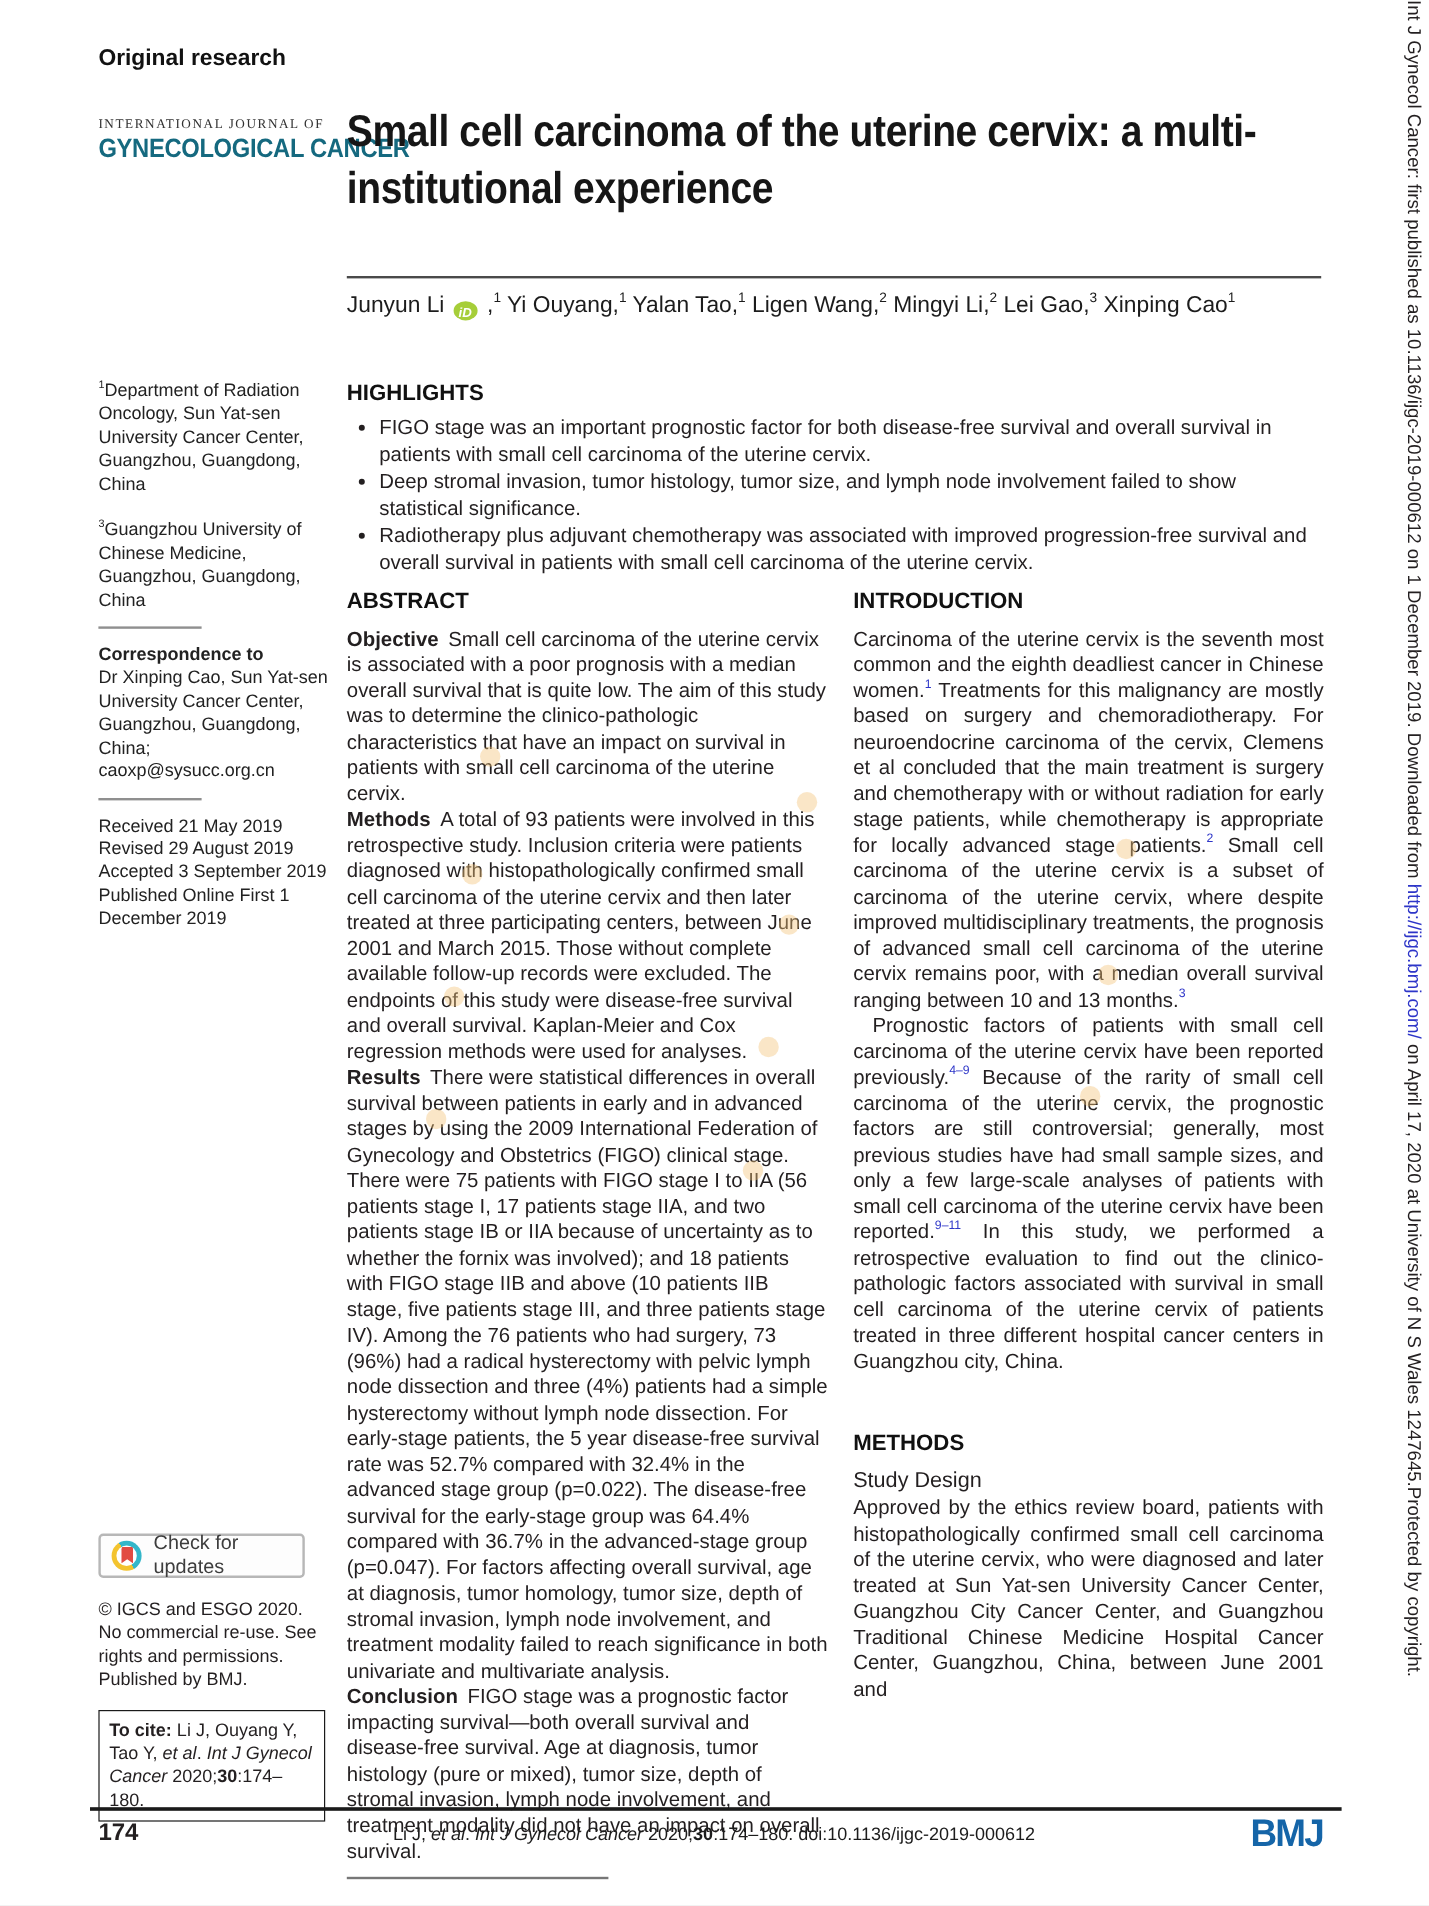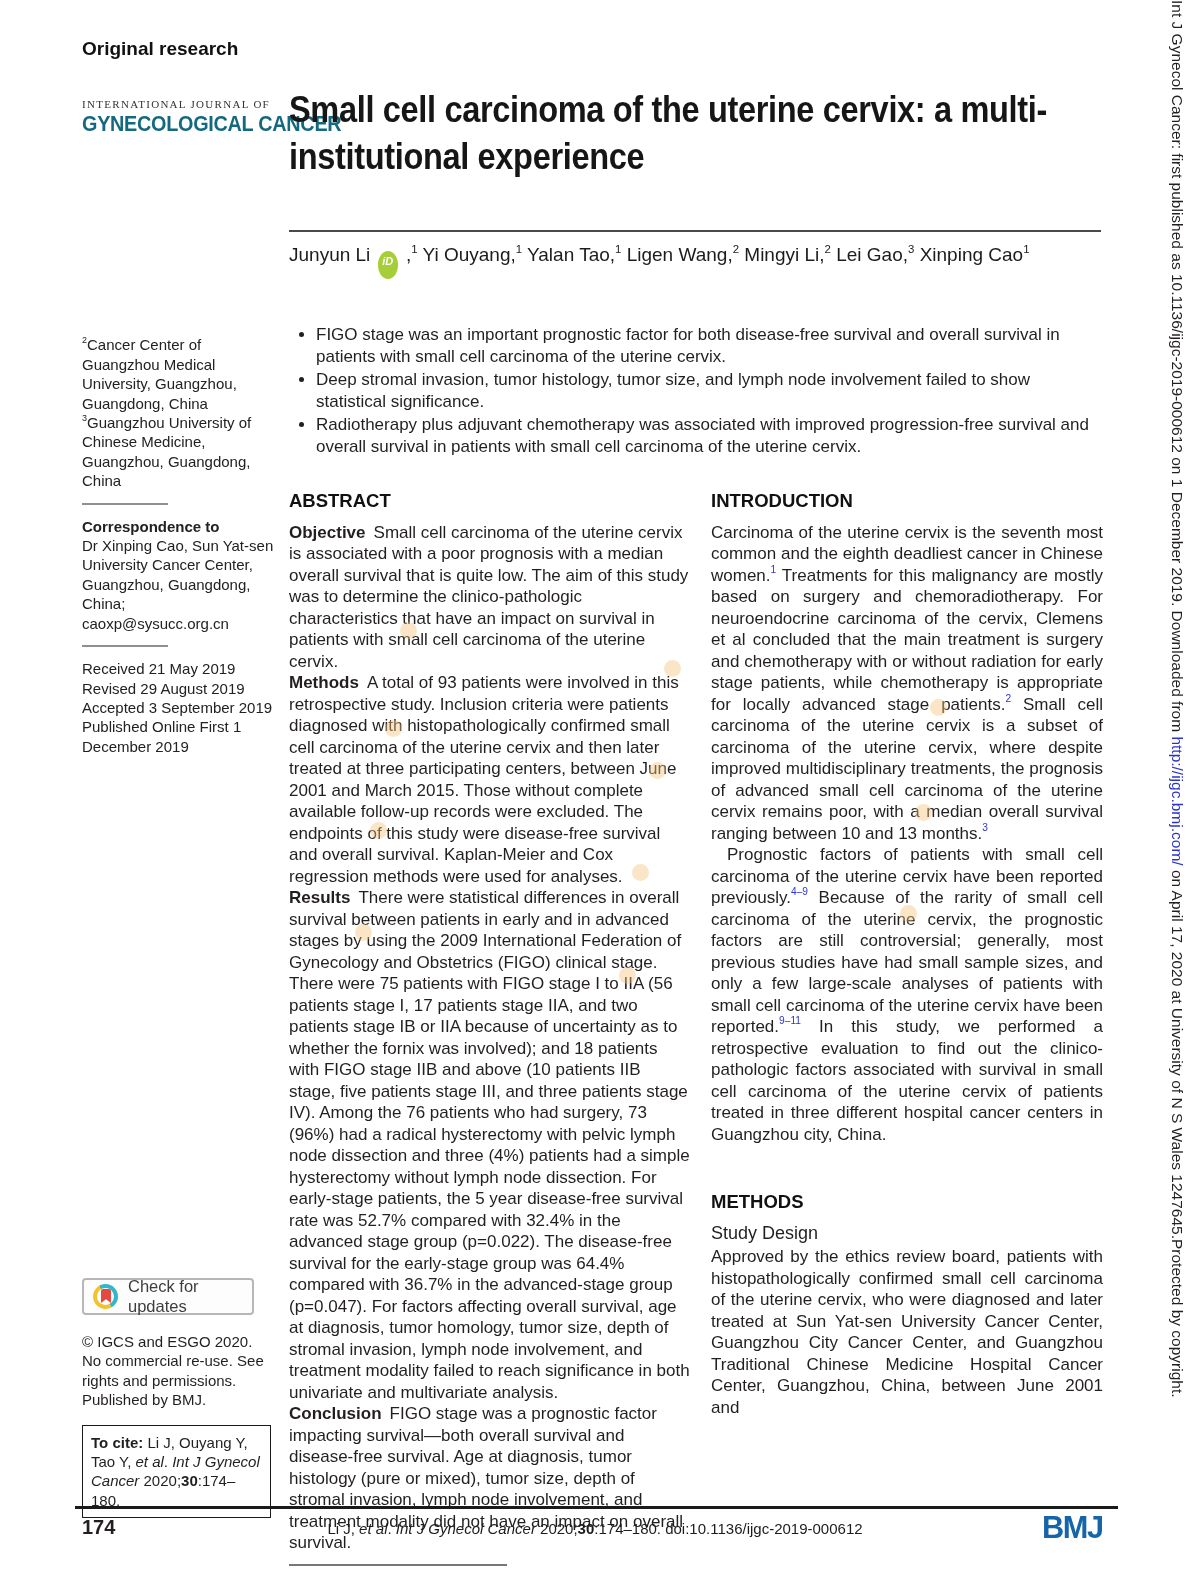--- a/index.html
+++ b/index.html
@@ -18,21 +18,21 @@
 
   .authors-rule{position:absolute;left:289px;top:230px;width:812px;height:2px;background:#4a4a4a;}
   .authors{position:absolute;left:289px;top:244px;width:812px;font-size:19px;color:#1c1c1c;}
 
   sup,.seg-sup,.seg-supb{font-size:60%;vertical-align:super;line-height:0;position:relative;top:-1px;}
   .seg-supb{color:#2d35c8;}
   .seg-b{font-weight:bold;}
   .seg-i{font-style:italic;}
   .seg-lead{font-weight:bold;margin-right:8px;}
   .seg-link{color:#2d35c8;}
-  .seg-orcid{display:inline-block;width:20px;height:28px;border-radius:50%;background:#a6ce39;color:#fff;
+  .seg-orcid{display:inline-block;width:20px;height:16px;border-radius:50%;background:#a6ce39;color:#fff;
              font-size:11px;font-weight:bold;font-style:italic;text-align:center;line-height:20px;
              vertical-align:-4px;margin:0 3px 0 2px;}
 
   .sidebar{position:absolute;left:82px;top:316px;width:192px;font-size:15px;line-height:19.4px;color:#222;}
   .side-rule{width:86px;height:2px;background:#8f8f8f;margin:12px 0 12px;}
   .corr-label{font-weight:bold;}
 
   .lower-side{position:absolute;left:82px;top:1278px;width:192px;font-size:15px;line-height:19.4px;}
   .check-btn{display:flex;align-items:center;border:2px solid #b7b7b7;border-radius:4px;background:#fdfdfd;
              width:172px;height:37px;padding:0 9px;box-sizing:border-box;font-size:16.5px;color:#3d3d3d;cursor:pointer;}
@@ -84,22 +84,22 @@
     <div class="logo-main">GYNECOLOGICAL CANCER</div>
   </div>
 
   <h1 class="title" style="margin:0;">Small cell carcinoma of the uterine cervix: a multi-institutional experience</h1>
 
   <div class="authors-rule"></div>
   <div class="authors"><span>Junyun Li </span><span class="seg-orcid">iD</span><span> ,</span><sup class="seg-sup">1</sup><span> Yi Ouyang,</span><sup class="seg-sup">1</sup><span> Yalan Tao,</span><sup class="seg-sup">1</sup><span> Ligen Wang,</span><sup class="seg-sup">2</sup><span> Mingyi Li,</span><sup class="seg-sup">2</sup><span> Lei Gao,</span><sup class="seg-sup">3</sup><span> Xinping Cao</span><sup class="seg-sup">1</sup></div>
 
   <div class="sidebar">
     <div>
+      <span><sup>1</sup><span>Department of Radiation Oncology, Sun Yat-sen University Cancer Center, Guangzhou, Guangdong, China</span></span><br>
       <br>
-      <span><sup>2</sup><span>Cancer Center of Guangzhou Medical University, Guangzhou, Guangdong, China</span></span><br>
       <span><sup>3</sup><span>Guangzhou University of Chinese Medicine, Guangzhou, Guangdong, China</span></span>
     </div>
     <div class="side-rule"></div>
     <div>
       <div class="corr-label">Correspondence to</div>
       <div>Dr Xinping Cao, Sun Yat-sen University Cancer Center, Guangzhou, Guangdong, China; caoxp@sysucc.org.cn</div>
     </div>
     <div class="side-rule"></div>
     <div>
       <div>Received 21 May 2019</div>
@@ -112,20 +112,21 @@
   <div class="lower-side">
     <div class="check-btn">
       <span class="cross-icon"></span>
       <span>Check for updates</span>
     </div>
     <div class="copyright">© IGCS and ESGO 2020. No commercial re-use. See rights and permissions. Published by BMJ.</div>
     <div class="tocite"><span class="seg-b">To cite: </span><span>Li J, Ouyang Y, Tao Y, </span><span class="seg-i">et al</span><span>. </span><span class="seg-i">Int J Gynecol Cancer</span><span> 2020;</span><span class="seg-b">30</span><span>:174–180.</span></div>
   </div>
 
   <div class="highlights">
+    <div class="sec-head">HIGHLIGHTS</div>
     <ul>
       <li>FIGO stage was an important prognostic factor for both disease-free survival and overall survival in patients with small cell carcinoma of the uterine cervix.</li>
       <li>Deep stromal invasion, tumor histology, tumor size, and lymph node involvement failed to show statistical significance.</li>
       <li>Radiotherapy plus adjuvant chemotherapy was associated with improved progression-free survival and overall survival in patients with small cell carcinoma of the uterine cervix.</li>
     </ul>
   </div>
 
   <div class="col col-left">
     <div class="sec-head">ABSTRACT</div>
     <p><span class="seg-lead">Objective</span><span>Small cell carcinoma of the uterine cervix is associated with a poor prognosis with a median overall survival that is quite low. The aim of this study was to determine the clinico-pathologic characteristics that have an impact on survival in patients with small cell carcinoma of the uterine cervix.</span></p>

